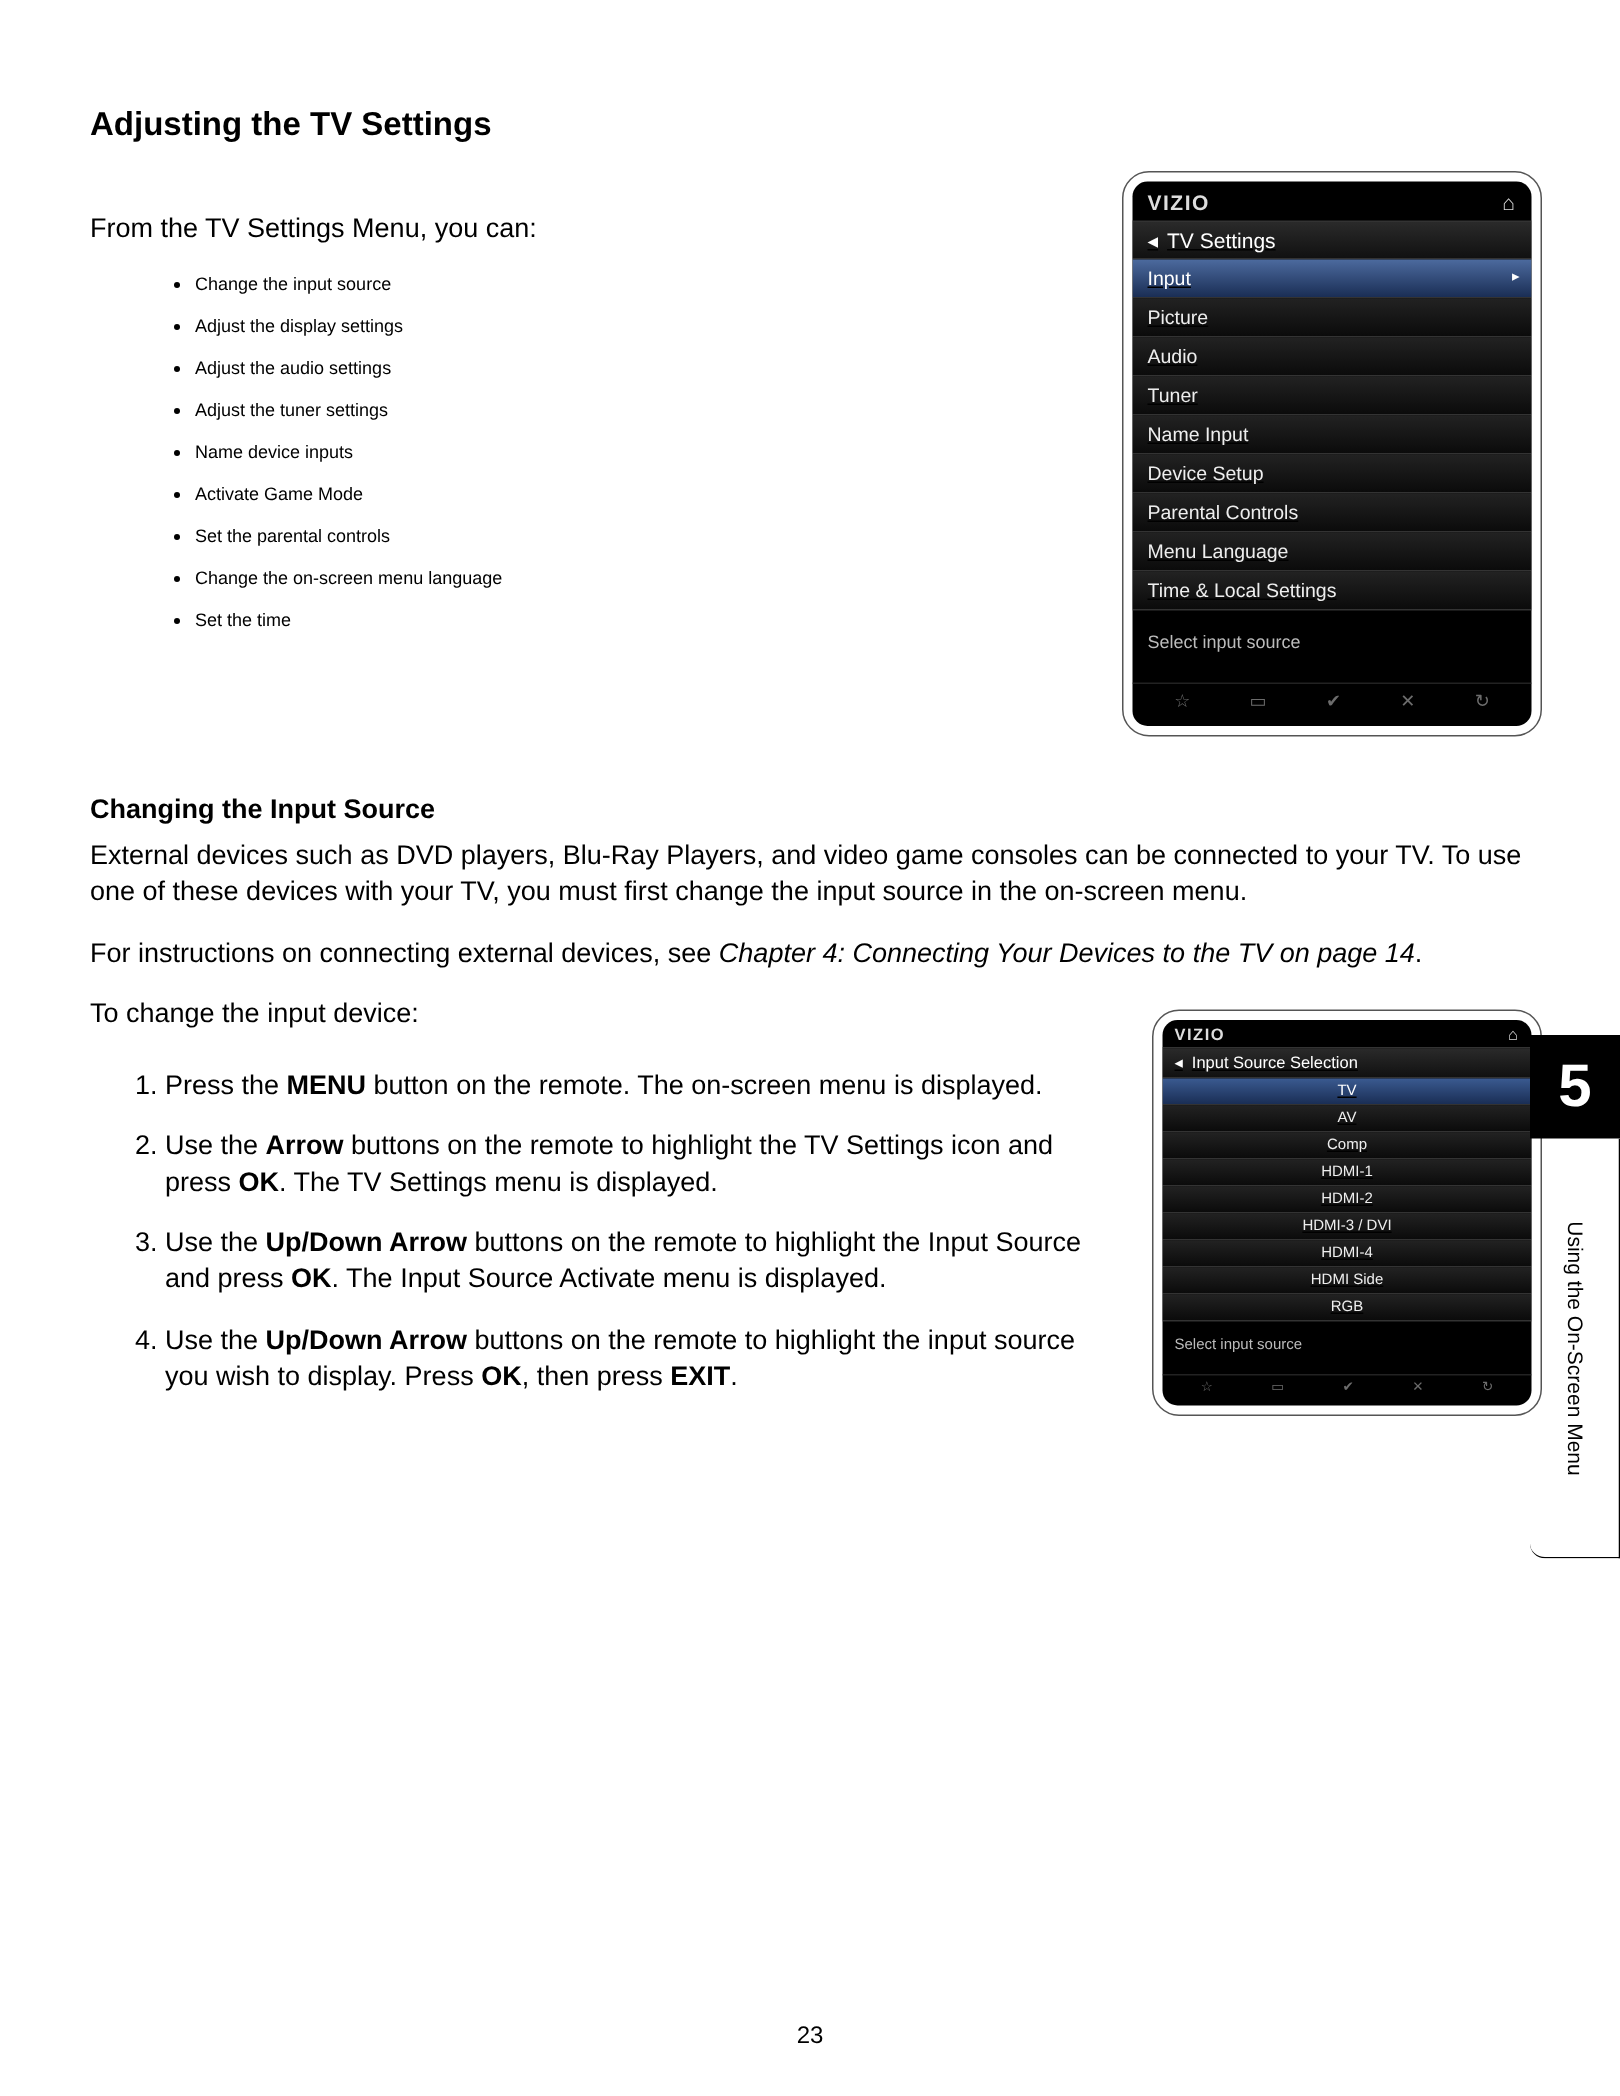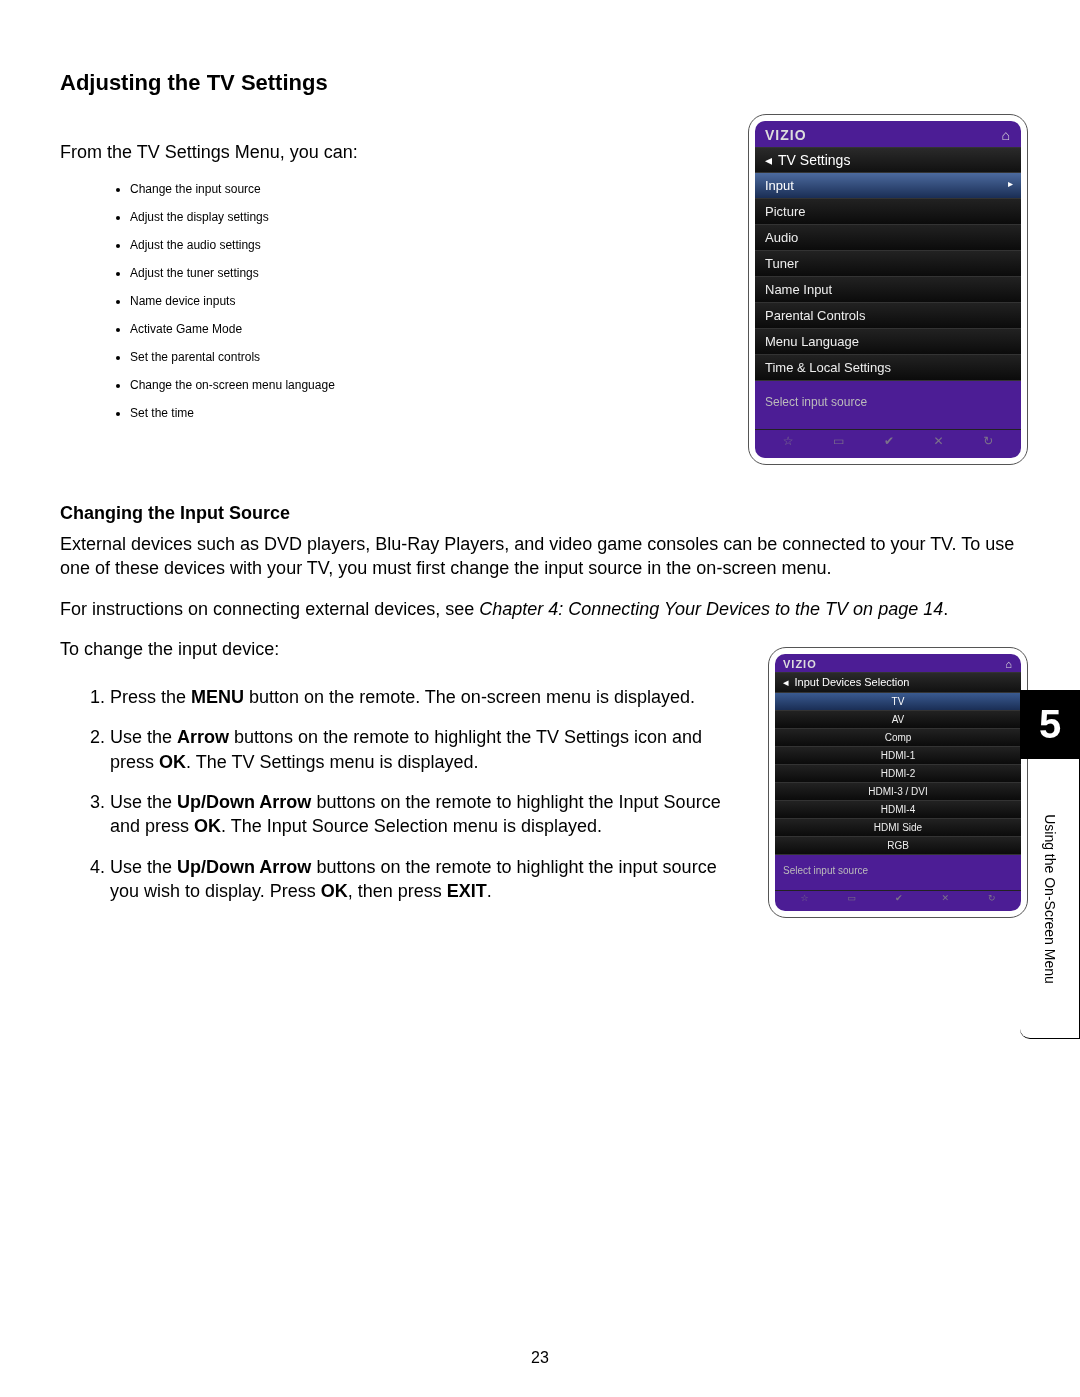--- a/index.html
+++ b/index.html
@@ -31,24 +31,25 @@
     margin-bottom: 10px;
   }
   .device-frame {
     border: 1px solid #555;
     border-radius: 18px;
     background: #fff;
     padding: 6px;
     width: 280px;
   }
   .device-screen {
-    background: #4c1d95;
+    background: #000000;
     border-radius: 10px;
     overflow: hidden;
     padding-bottom: 6px;
+    text-decoration: underline;
   }
   .dev-header {
     display: flex;
     align-items: center;
     justify-content: space-between;
     padding: 6px 10px 4px 10px;
     color: #ddd;
     font-size: 14px;
     letter-spacing: 1px;
   }
@@ -190,20 +191,21 @@
       <div class="dev-header">
         <span class="brand">VIZIO</span>
         <span class="home-icon"></span>
       </div>
       <div class="dev-crumb"><span class="arrow">◂</span><span>TV Settings</span></div>
       <div class="dev-item selected">Input</div>
       <div class="dev-item">Picture</div>
       <div class="dev-item">Audio</div>
       <div class="dev-item">Tuner</div>
       <div class="dev-item">Name Input</div>
+      <div class="dev-item">Device Setup</div>
       <div class="dev-item">Parental Controls</div>
       <div class="dev-item">Menu Language</div>
       <div class="dev-item">Time &amp; Local Settings</div>
       <div class="dev-hint">Select input source</div>
       <div class="dev-footer">
         <span>☆</span>
         <span>▭</span>
         <span>✔</span>
         <span>✕</span>
         <span>↻</span>
@@ -236,21 +238,21 @@
   </p>
 
   <p class="body">To change the input device:</p>
 
   <div class="float-right device-frame small" style="margin-top:-30px;">
     <div class="device-screen">
       <div class="dev-header">
         <span class="brand">VIZIO</span>
         <span class="home-icon"></span>
       </div>
-      <div class="dev-crumb"><span class="arrow">◂</span><span>Input Devices Selection</span></div>
+      <div class="dev-crumb"><span class="arrow">◂</span><span>Input Source Selection</span></div>
       <div class="dev-item selected-small">TV</div>
       <div class="dev-item">AV</div>
       <div class="dev-item">Comp</div>
       <div class="dev-item">HDMI-1</div>
       <div class="dev-item">HDMI-2</div>
       <div class="dev-item">HDMI-3 / DVI</div>
       <div class="dev-item">HDMI-4</div>
       <div class="dev-item">HDMI Side</div>
       <div class="dev-item">RGB</div>
       <div class="dev-hint">Select input source</div>
@@ -265,21 +267,21 @@
   </div>
 
   <ol class="steps">
     <li>
       <span>Press the </span><span class="b">MENU</span><span> button on the remote. The on-screen menu is displayed.</span>
     </li>
     <li>
       <span>Use the </span><span class="b">Arrow</span><span> buttons on the remote to highlight the TV Settings icon and press </span><span class="b">OK</span><span>. The TV Settings menu is displayed.</span>
     </li>
     <li>
-      <span>Use the </span><span class="b">Up/Down Arrow</span><span> buttons on the remote to highlight the Input Source and press </span><span class="b">OK</span><span>. The Input Source Selection menu is displayed.</span>
+      <span>Use the </span><span class="b">Up/Down Arrow</span><span> buttons on the remote to highlight the Input Source and press </span><span class="b">OK</span><span>. The Input Source Activate menu is displayed.</span>
     </li>
     <li>
       <span>Use the </span><span class="b">Up/Down Arrow</span><span> buttons on the remote to highlight the input source you wish to display. Press </span><span class="b">OK</span><span>, then press </span><span class="b">EXIT</span><span>.</span>
     </li>
   </ol>
 
 </div>
 
 <div class="side-tab">
   <div class="chapnum">5</div>

